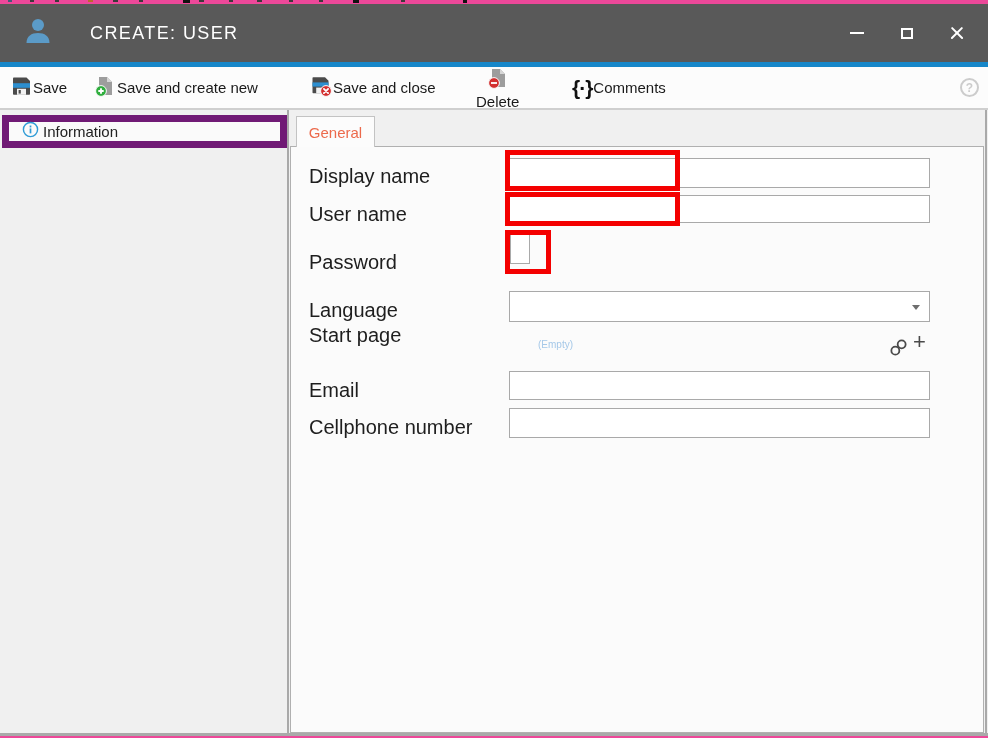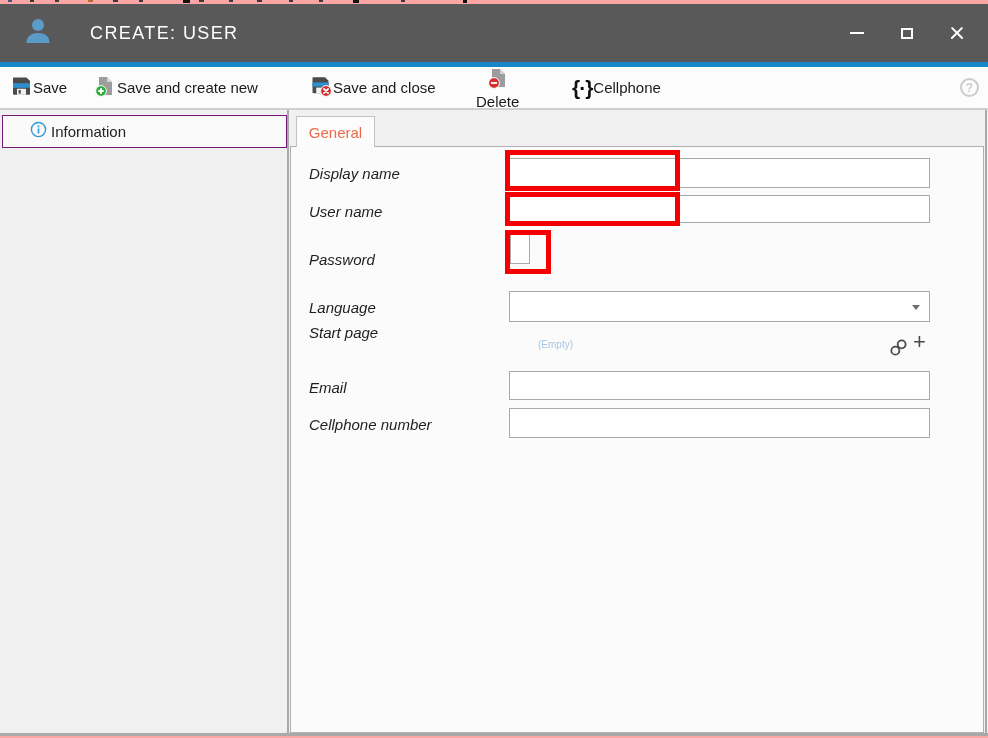--- a/index.html
+++ b/index.html
@@ -1,17 +1,17 @@
 <!DOCTYPE html>
 <html><head>
 <meta charset="utf-8">
 <style>
   * { margin:0; padding:0; box-sizing:border-box; }
   body { background:#ffffff; font-family:"Liberation Sans", sans-serif; }
-  .screen { position:relative; width:988px; height:738px; background:#fca5a5; overflow:hidden; }
+  .screen { position:relative; width:988px; height:738px; background:#ec4899; overflow:hidden; }
 
   
   .artifact { position:absolute; top:0; height:2px; background:#3a3a3a; }
 
   
   .titlebar { position:absolute; top:4px; left:0; width:988px; height:58px; background:#595959;
               display:flex; align-items:center; }
   .titlebar .person { margin-left:22px; }
   .titlebar .title { color:#ffffff; font-size:18px; letter-spacing:1.4px; margin-left:36px; }
   .win-controls { position:absolute; right:6px; top:0; height:100%; display:flex; }
@@ -37,34 +37,34 @@
                  display:flex; align-items:center; justify-content:center; }
 
   
   .band { position:absolute; top:110px; left:0; width:988px; height:623px; background:#f0f0f0; }
   .divider { position:absolute; left:287px; top:110px; width:2px; height:626px; background:#a9a9a9; }
   .border-right { position:absolute; left:985px; top:110px; width:2px; height:626px; background:#a9a9a9; }
   .border-bottom { position:absolute; left:0; top:733px; width:988px; height:3px; background:#a9a9a9; }
 
   
   .info-tab { position:absolute; left:2px; top:115px; width:285px; height:33px; background:#fafafa;
-              border:1px solid #701a75; display:flex; align-items:center; padding-left:27px; cursor:pointer; }
+              border:7px solid #701a75; display:flex; align-items:center; padding-left:13px; cursor:pointer; }
   .info-tab .lbl { font-size:15px; color:#222; margin-left:4px; }
 
   
   .tab { position:absolute; top:116px; height:31px; display:flex; align-items:center; justify-content:center;
          font-size:15px; cursor:pointer; }
   .tab.general { left:296px; width:79px; background:#fcfcfc; border:1px solid #c3c3c3; border-bottom:none;
                  color:#ec6a4c; z-index:3; }
   .tab.comments { left:375px; width:118px; color:#1a1a1a; }
 
   
   .panel { position:absolute; left:290px; top:146px; width:694px; height:587px; background:#fbfbfb;
            border:1px solid #b0b0b0; }
-  .f-label { position:absolute; left:18px; font-size:15px; color:#1e1e1e; white-space:nowrap;font-style:italic; }
+  .f-label { position:absolute; left:18px; font-size:20px; color:#1e1e1e; white-space:nowrap; }
   .f-input { position:absolute; left:218px; width:421px; border:1px solid #a9a9a9; background:#fff;
              font-size:14px; padding:0 6px; font-family:"Liberation Sans", sans-serif; outline:none; }
   .pw-box { position:absolute; left:219px; top:86px; width:20px; height:31px; border:1px solid #a9a9a9;
             background:#fff; padding:0 2px; font-size:14px; outline:none; }
   .select-box { position:absolute; left:218px; top:144px; width:421px; height:31px; border:1px solid #a9a9a9;
                 background:#fff; cursor:pointer; }
   .select-arrow { position:absolute; right:9px; top:13px; width:0; height:0;
                   border-left:4px solid transparent; border-right:4px solid transparent; border-top:5px solid #6e6e6e; }
   .empty-val { position:absolute; left:247px; top:192px; font-size:10px; color:#a5c8e8; }
   .link-ic { position:absolute; left:597px; top:190px; cursor:pointer; }
@@ -164,21 +164,21 @@
           <path d="M5 2 h8 l5 5 v13 H5 Z" fill="#9d9d9d"></path>
           <path d="M13 2 l5 5 h-5 Z" fill="#d6d6d6"></path>
           <circle cx="7" cy="16" r="5.4" fill="#d32f2f" stroke="#fbfbfb" stroke-width="1"></circle>
           <rect x="4" y="15.1" width="6" height="1.8" fill="#fff"></rect>
         </svg>
       </span>
       <span>Delete</span>
     </div>
     <div class="tb-btn" style="left:568px;">
       <span class="dev-glyph">{·}</span>
-      <span>Cellphone</span>
+      <span>Comments</span>
     </div>
     <div class="help-circle">?</div>
   </div>
 
   <div class="band"></div>
   <div class="divider"></div>
   <div class="border-right"></div>
   <div class="border-bottom"></div>
 
   <div class="info-tab">

